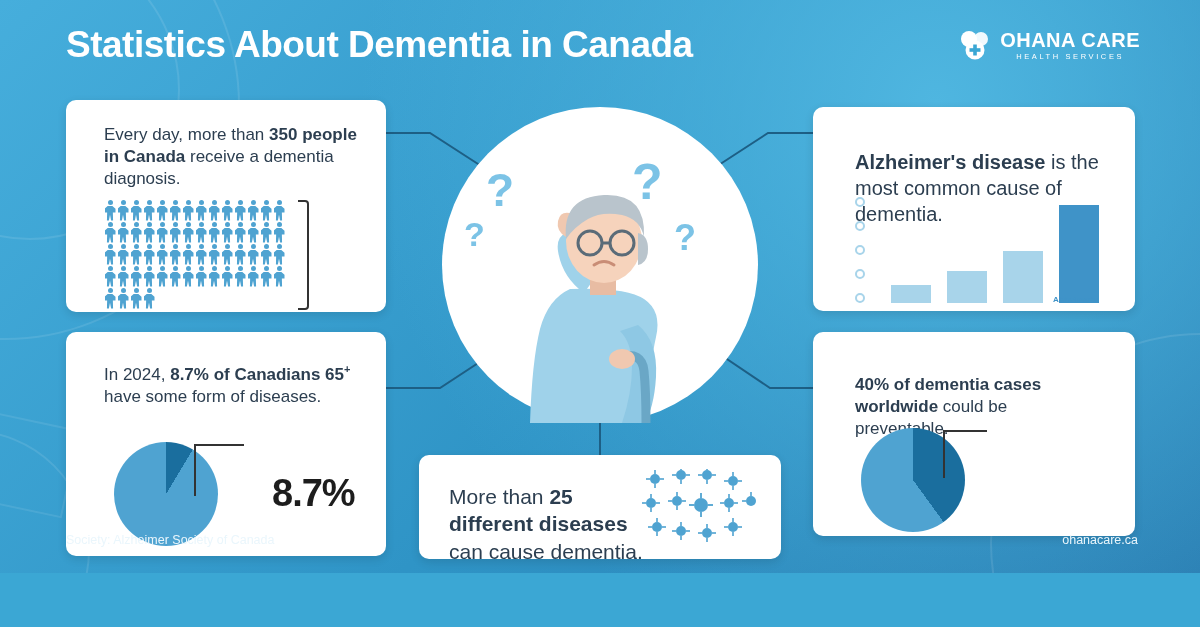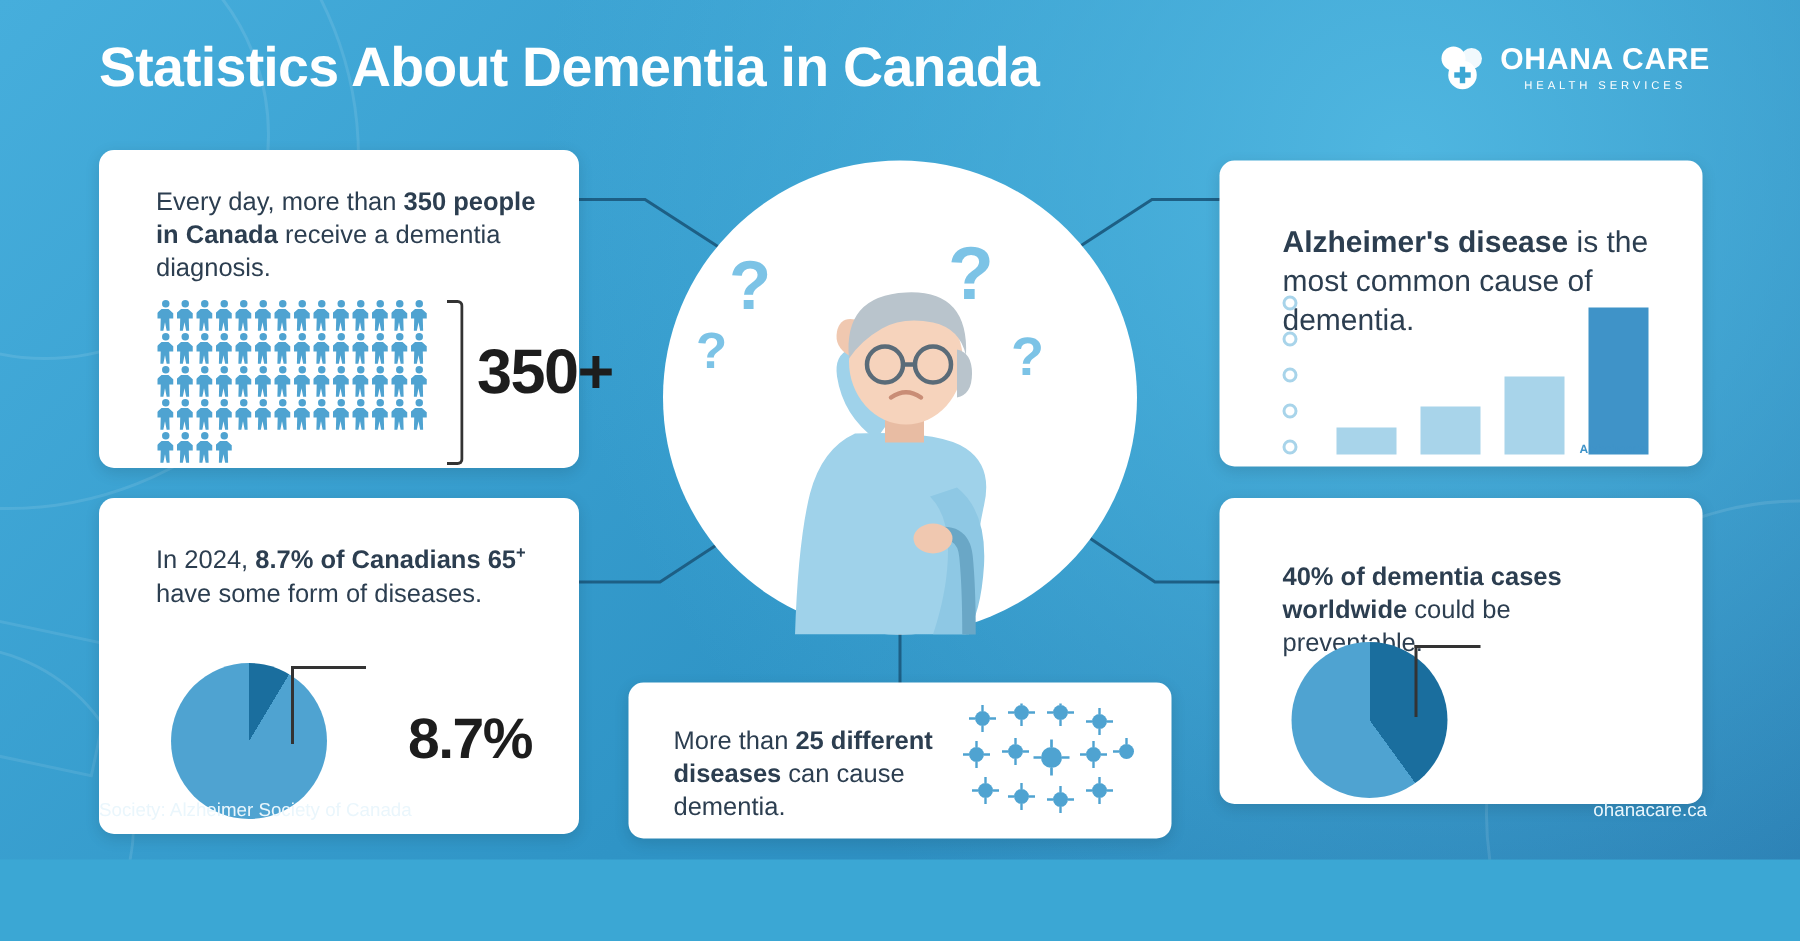--- a/index.html
+++ b/index.html
@@ -63,21 +63,21 @@
   #card-tl { left:66px;  top:100px; width:320px; height:212px; }
   #card-bl { left:66px;  top:332px; width:320px; height:224px; }
   #card-tr { left:813px; top:107px; width:322px; height:204px; }
   #card-br { left:813px; top:332px; width:322px; height:204px; }
   #card-bc { left:419px; top:455px; width:362px; height:104px; }
 
   .tl-copy { position:absolute; left:38px; top:24px; width:255px; font-size:17px; }
   .bl-copy { position:absolute; left:38px; top:30px; width:250px; font-size:17px; }
   .tr-copy { position:absolute; left:42px; top:22px; width:250px; font-size:20px;margin-top:20px; }
   .br-copy { position:absolute; left:42px; top:42px; width:250px; font-size:17px; }
-  .bc-copy { position:absolute; left:30px; top:28px; width:200px; font-size:17px; }
+  .bc-copy { position:absolute; left:30px; top:28px; width:200px; font-size:21px; }
 
   
   .people {
     position:absolute; left:38px; top:100px;
     width:190px; display:flex; flex-wrap:wrap;
     gap:1px;
   }
   .person { width:12px; height:21px; position:relative; }
   .person .head {
     position:absolute; left:3.5px; top:0; width:5px; height:5px;
@@ -460,21 +460,20 @@
       <div class="person">
           <div class="head"></div>
           <div class="body"></div>
         </div>
       <div class="person">
           <div class="head"></div>
           <div class="body"></div>
         </div>
     </div>
     <div class="bracket"></div>
-    <div class="big-num-350">350+</div>
   </div>
 
   <div class="card" id="card-bl">
     <div class="card-text bl-copy">
       <span>In 2024, </span><b>8.7% of Canadians 65</b><b style="font-size:11px;vertical-align:super;">+</b><span> have some form of diseases.</span>
     </div>
     <div class="pie" id="pie-bl"></div>
     <div class="pie-leader" style="left:128px;top:112px;width:50px;height:52px;"></div>
     <div class="pct" style="left:178px;top:140px;margin-left:28px;">8.7%</div>
   </div>

